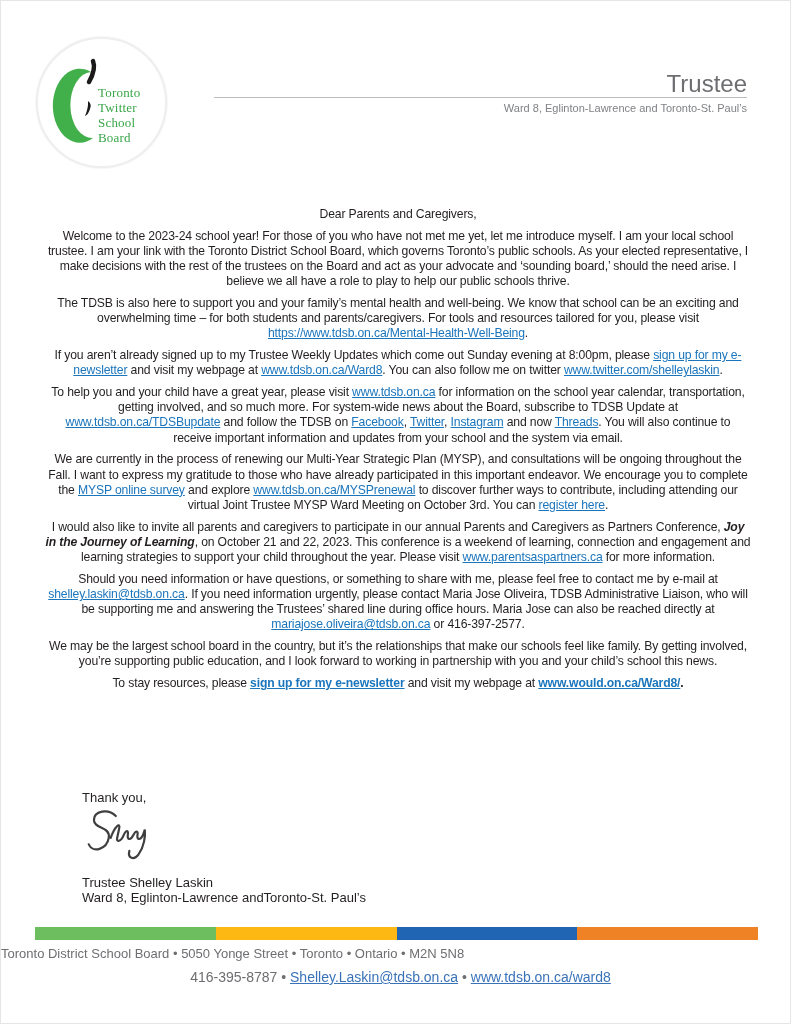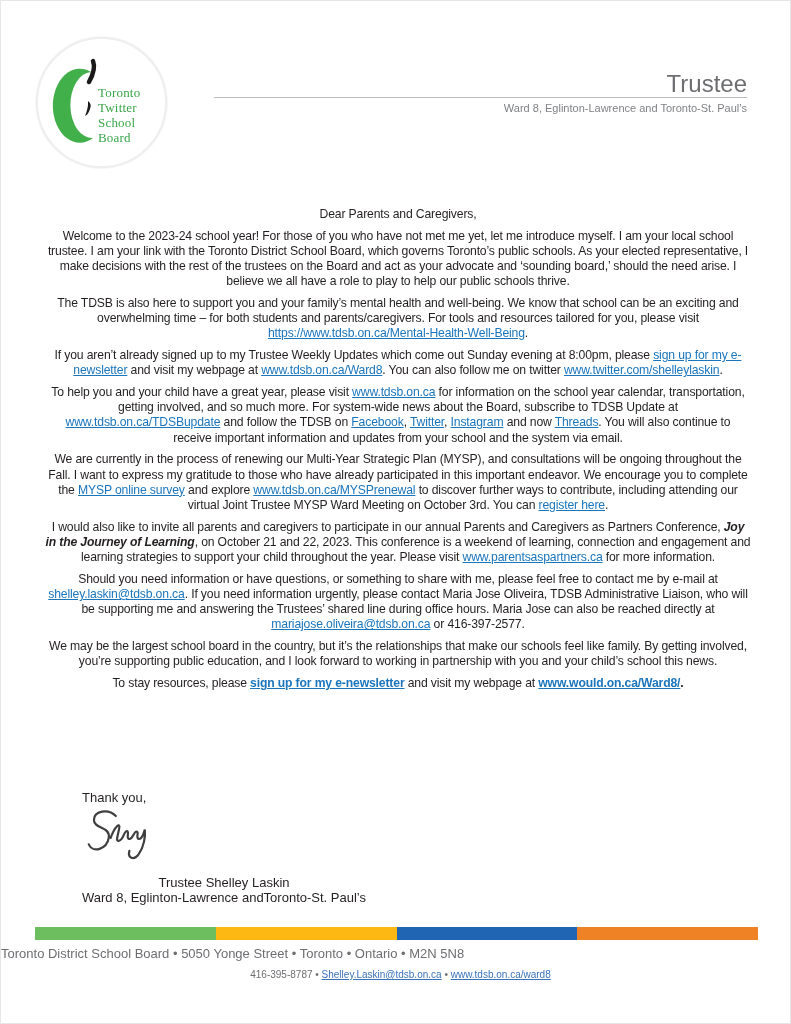--- a/index.html
+++ b/index.html
@@ -78,41 +78,41 @@
   
   .closing {
     position: absolute;
     left: 46px; top: 789px;
     font-size: 13px;
     line-height: 15px;
     margin-left: 35px;
   }
   .closing .thanks { margin-bottom: 2px; }
   .sig-wrap { height: 60px; }
-  .sig-names { margin-top: 8px; text-align: center; }
+  .sig-names { margin-top: 8px; }
 
   
   .footer-bar {
     position: absolute;
     left: 34px; top: 926px;
     width: 723px; height: 13px;
     display: flex;
   }
   .footer-bar .seg { flex: 1 1 0; }
   .footer-text1 {
     position: absolute;
     left: 0; top: 945px; width: 791px;
     font-size: 13px;
     color: #6d6e71;
   }
   .footer-text2 {
     position: absolute;
     left: 0; top: 968px; width: 791px;
     text-align: center;
-    font-size: 10px;
+    font-size: 14px;
     color: #6d6e71;
     padding-left: 8px;
   }
   .footer-text2 .lnk { color: var(--footer-link, #3a72b8); }
 </style>
 </head>
 <body>
 
 <div class="page">
 

